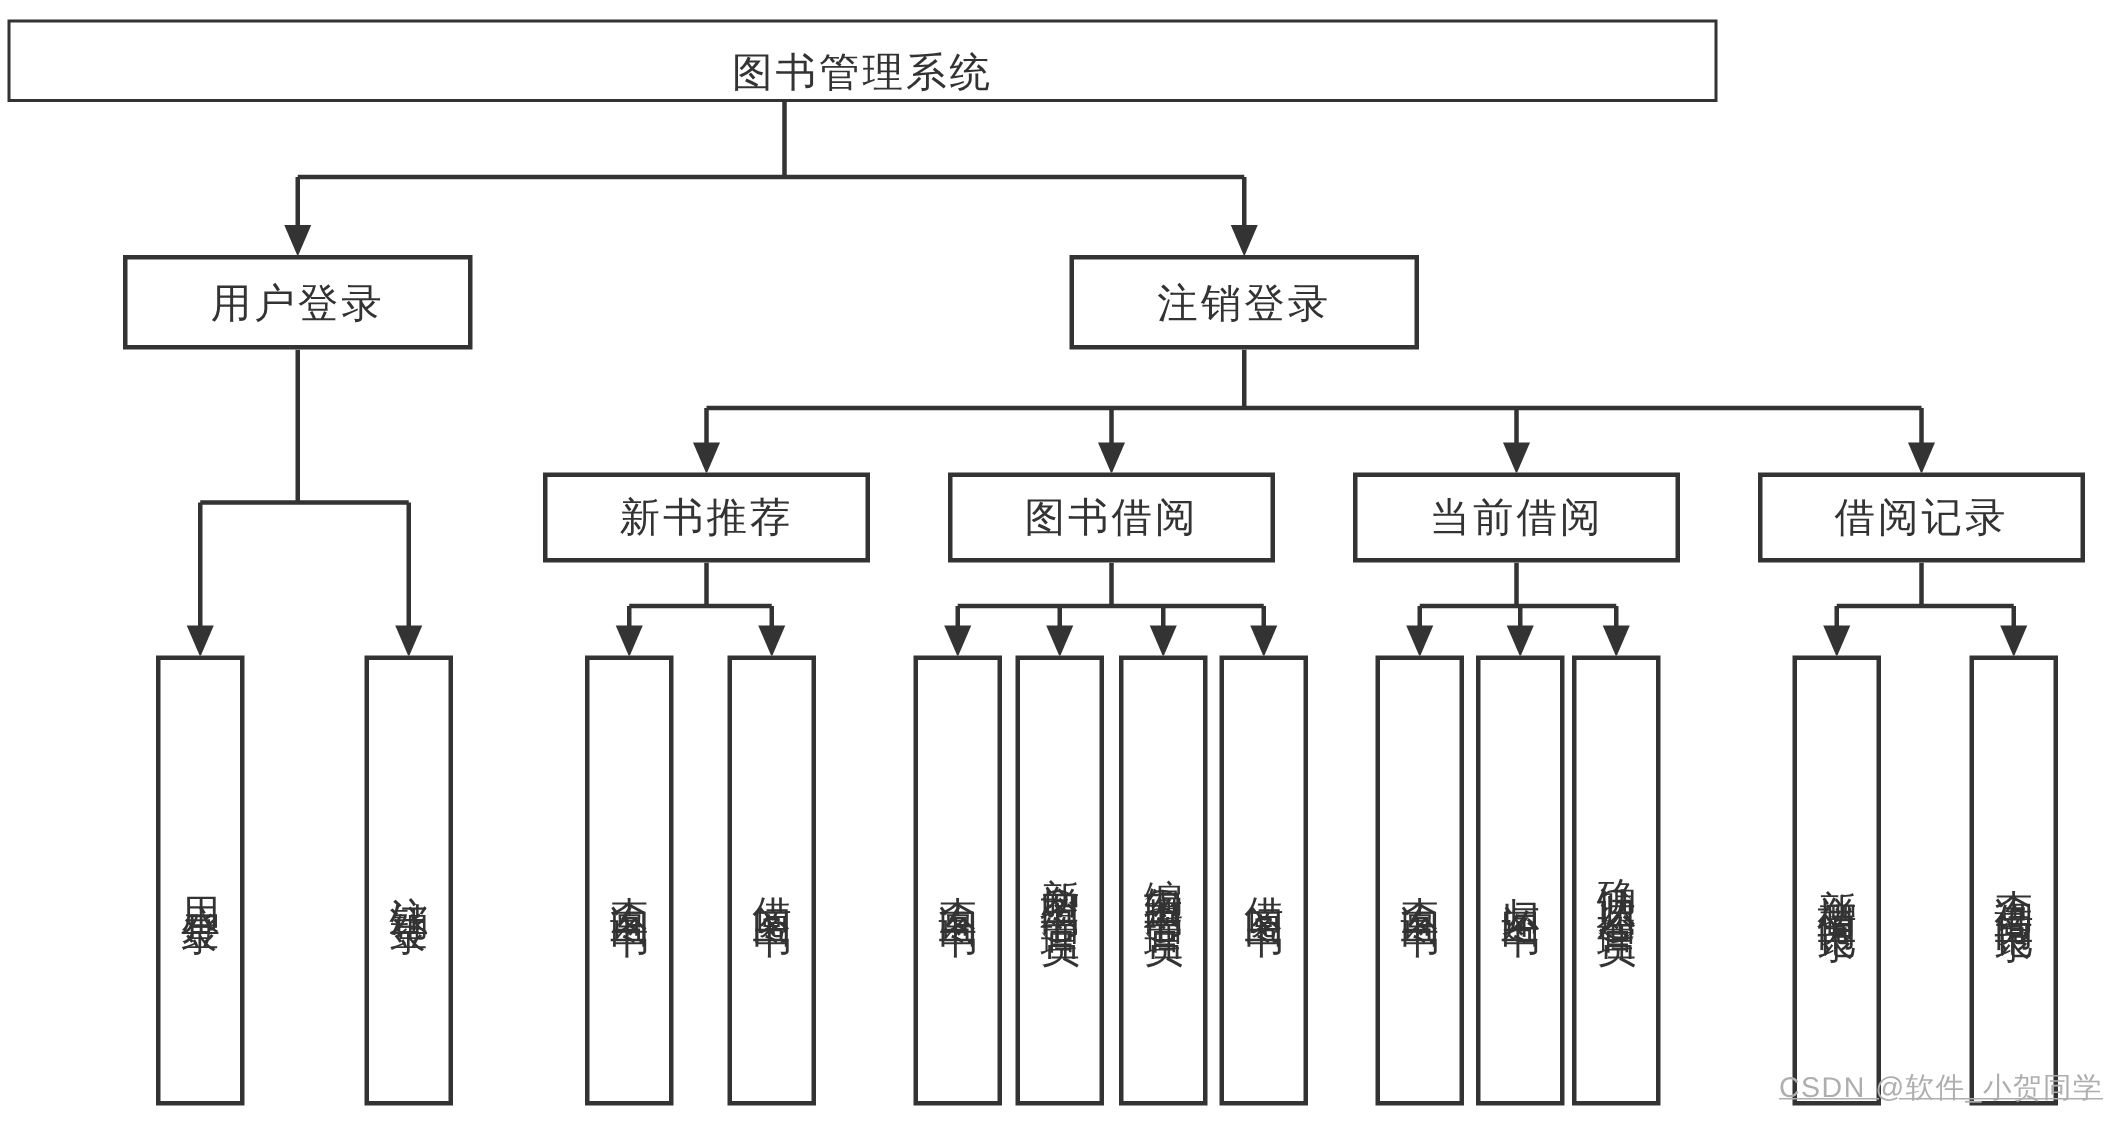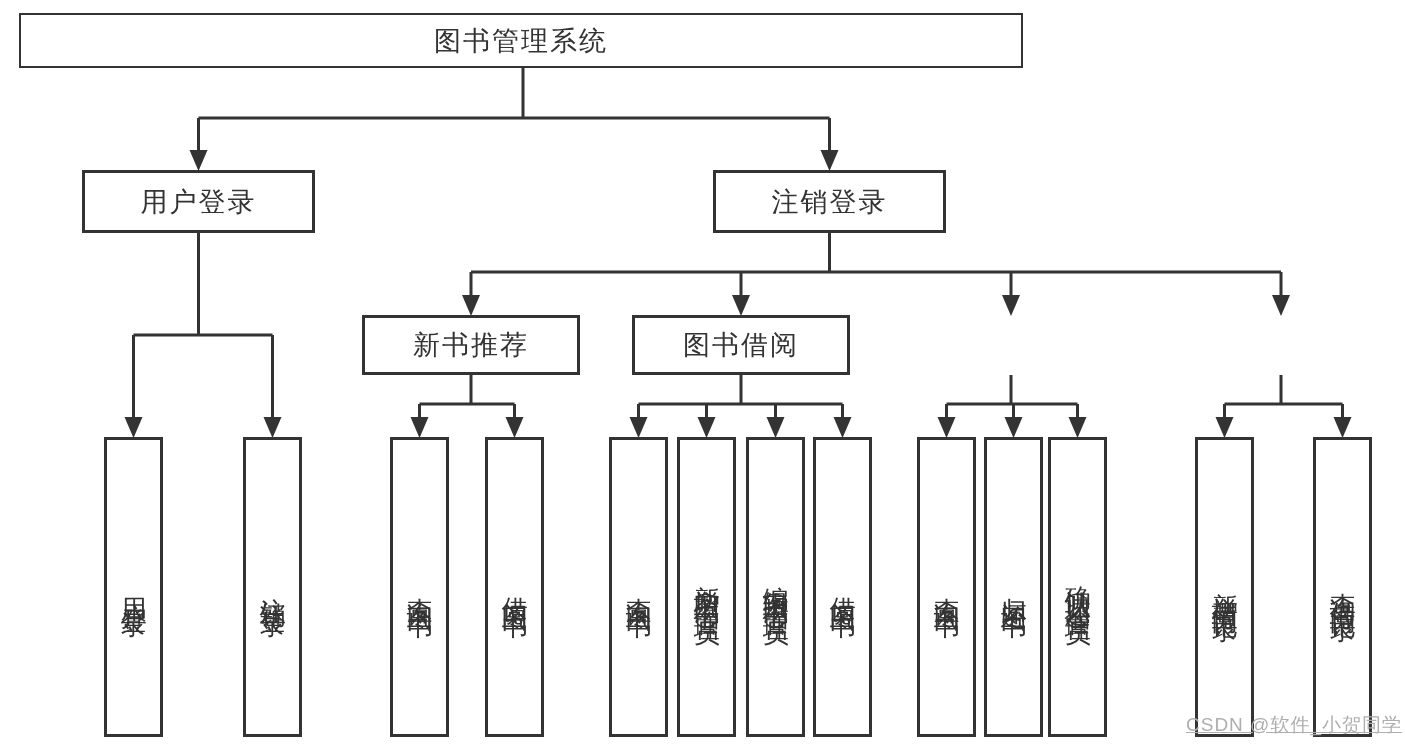--- a/index.html
+++ b/index.html
@@ -82,36 +82,42 @@
       <polygon points="766.5,417 784.5,417 775.5,438"></polygon>
       <polygon points="833.5,417 851.5,417 842.5,438"></polygon>
       <polygon points="937.5,417 955.5,417 946.5,438"></polygon>
       <polygon points="1004.5,417 1022.5,417 1013.5,438"></polygon>
       <polygon points="1068.5,417 1086.5,417 1077.5,438"></polygon>
       <polygon points="1215.5,417 1233.5,417 1224.5,438"></polygon>
       <polygon points="1333.5,417 1351.5,417 1342.5,438"></polygon>
     </g>
   </svg>
 
-  <div class="node hbox root-box" style="left:19px; top:13px; width:1004px; height:55px;">
+  <div class="node hbox root-box" style="left:5px; top:13px; width:1140px; height:55px;align-items:flex-end;">
     <span>图书管理系统</span>
   </div>
 
   <div class="node hbox" style="left:82px; top:170px; width:233px; height:63px;">
     <span>用户登录</span>
   </div>
   <div class="node hbox" style="left:713px; top:170px; width:233px; height:63px;">
     <span>注销登录</span>
   </div>
 
   <div class="node hbox" style="left:632px; top:315px; width:218px; height:60px;">
     <span>图书借阅</span>
   </div>
   <div class="node hbox" style="left:362px; top:315px; width:218px; height:60px;">
     <span>新书推荐</span>
+  </div>
+  <div class="node hbox" style="left:902px; top:315px; width:218px; height:60px;">
+    <span>当前借阅</span>
+  </div>
+  <div class="node hbox" style="left:1172px; top:315px; width:218px; height:60px;">
+    <span>借阅记录</span>
   </div>
 
   <div class="node vbox" style="left:104px; top:437px; width:59px; height:300px;">
     <span class="vtext">用户登录</span>
   </div>
   <div class="node vbox" style="left:243px; top:437px; width:59px; height:300px;">
     <span class="vtext">注销登录</span>
   </div>
 
   <div class="node vbox" style="left:390px; top:437px; width:59px; height:300px;">

